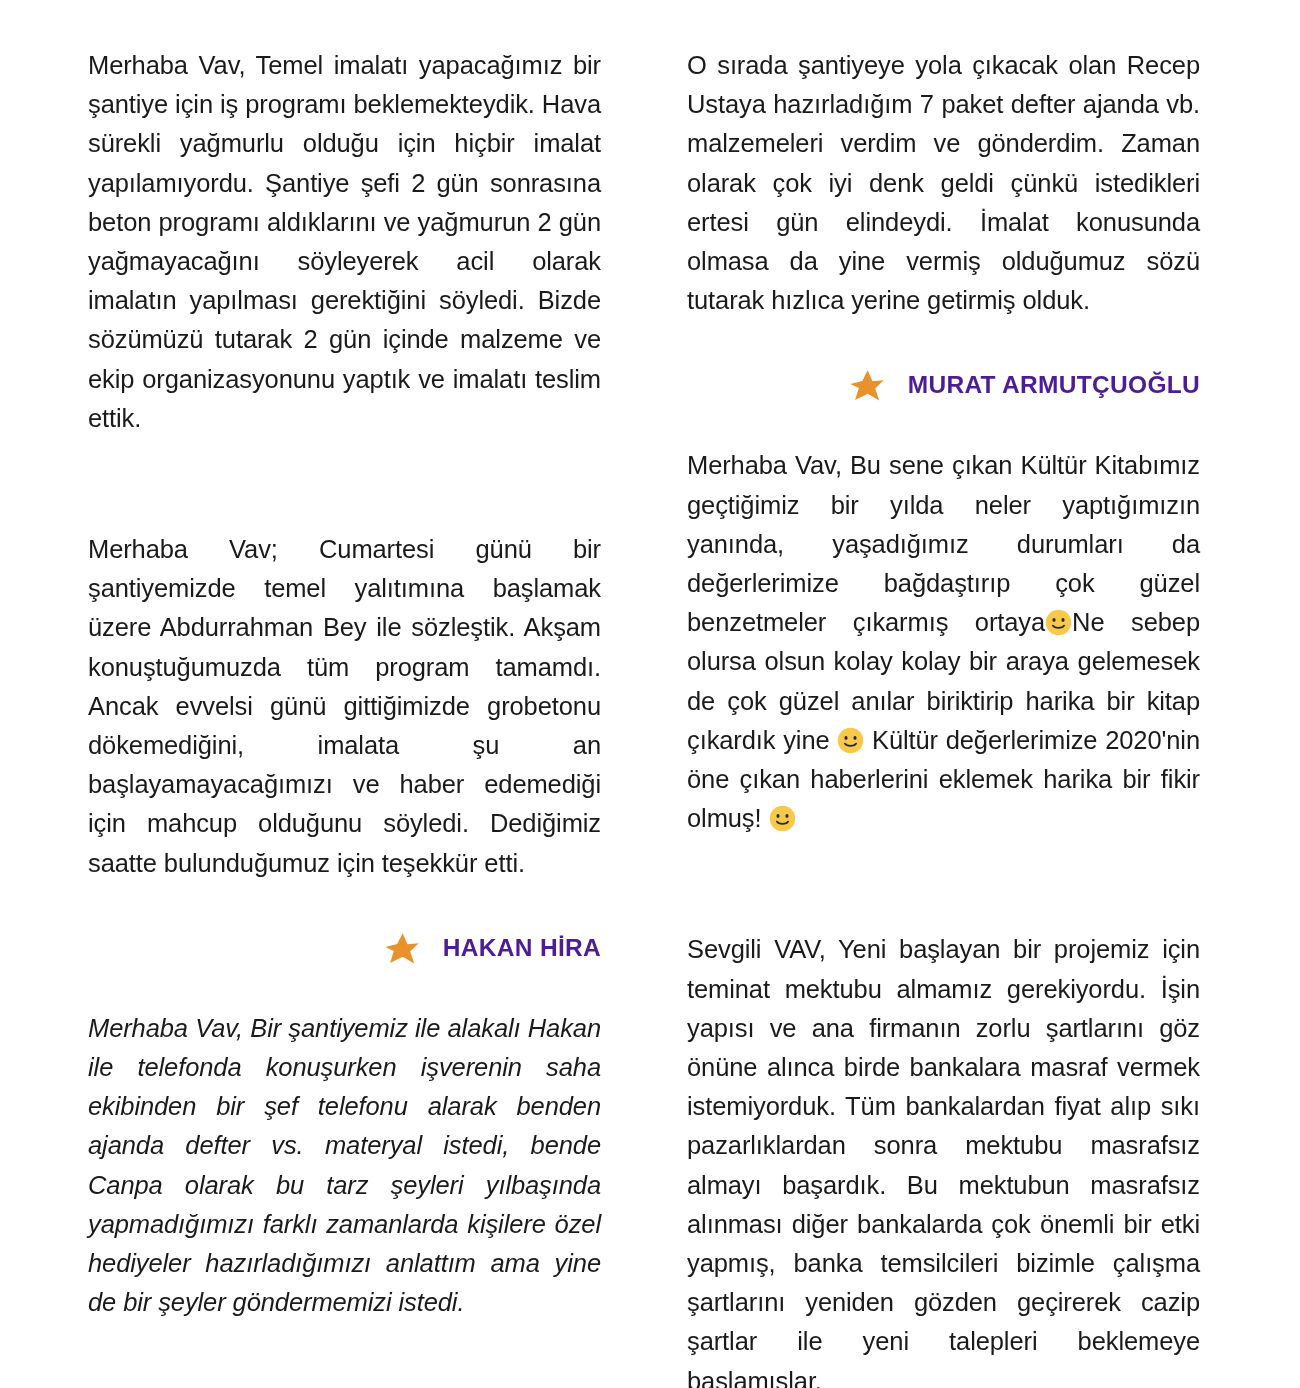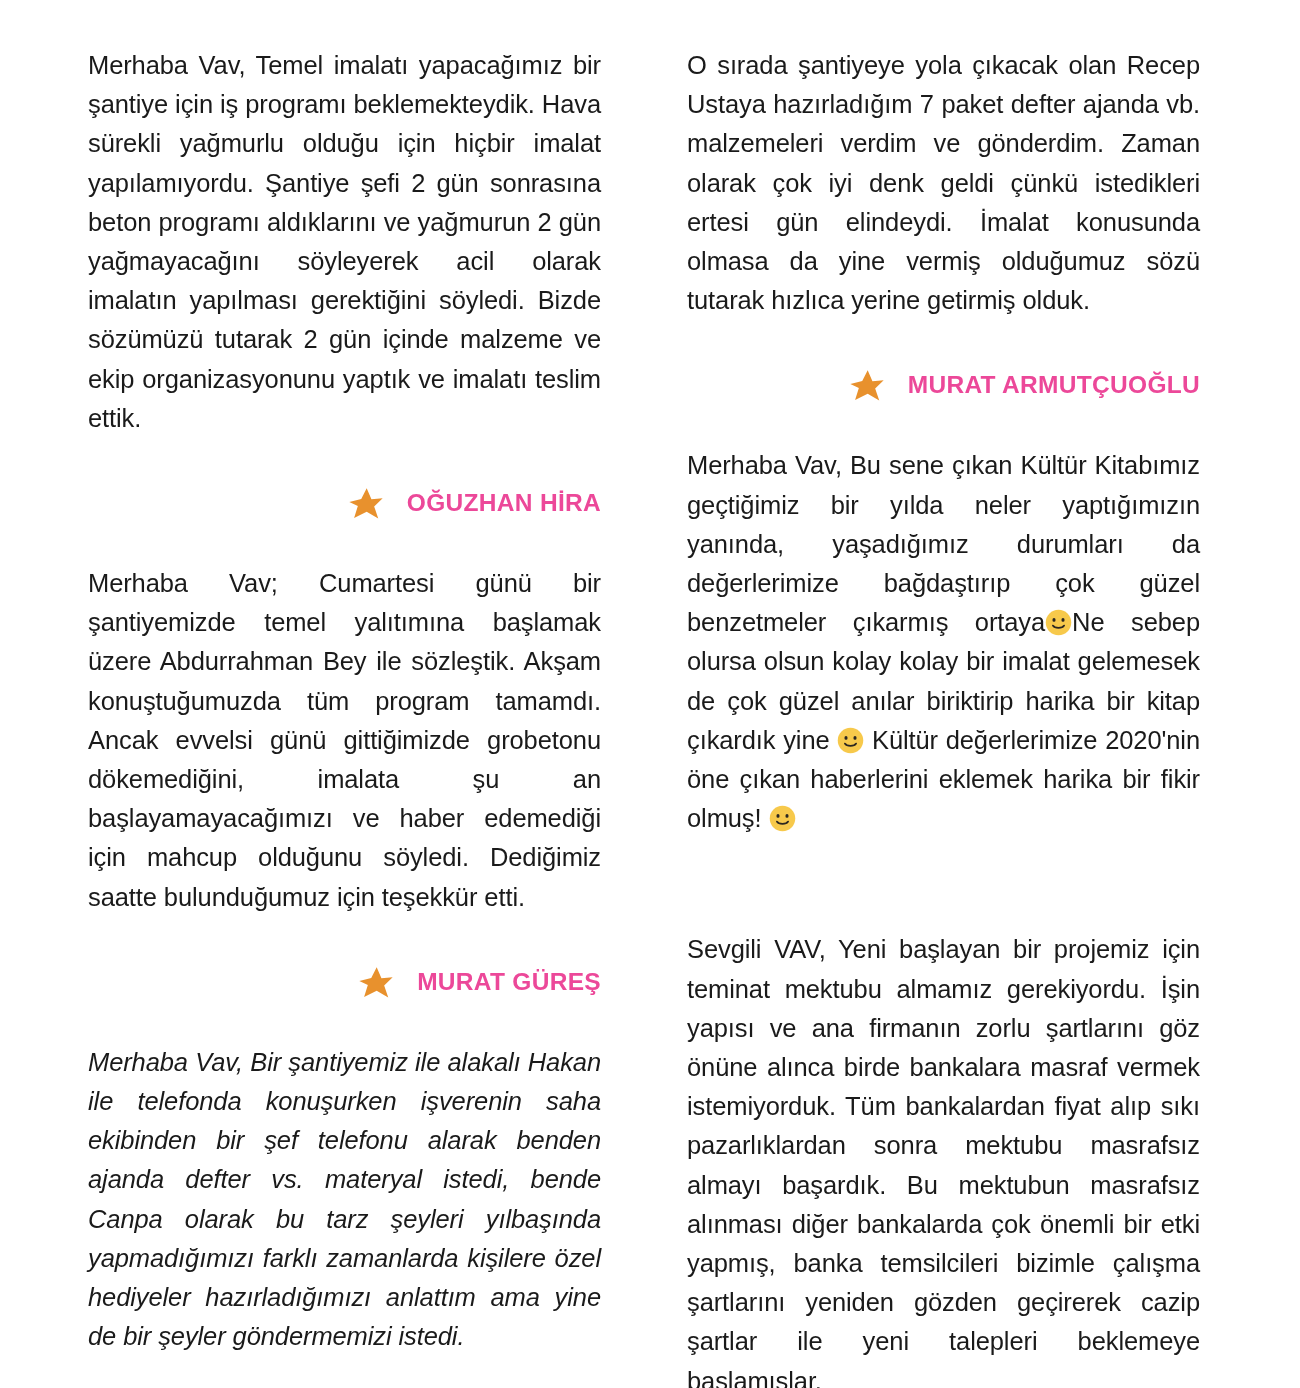--- a/index.html
+++ b/index.html
@@ -52,21 +52,21 @@
 
   
   .heading {
     display: flex;
     align-items: center;
     justify-content: flex-end;
     gap: 24px;
     font-size: 24.5px;
     font-weight: bold;
     letter-spacing: 0.3px;
-    color: #ec4899;
+    color: #4c1d95;
     white-space: nowrap;
   }
   .heading .name { line-height: 1; }
 
   .star-icon {
     display: inline-block;
     width: 34px;
     height: 34px;
     flex: 0 0 34px;
     position: relative;
@@ -92,42 +92,34 @@
 <body>
 
 <div class="page">
 
   <div class="column">
 
     <p class="body-text">Merhaba Vav, Temel imalatı yapacağımız bir şantiye için iş programı beklemekteydik. Hava sürekli yağmurlu olduğu için hiçbir imalat yapılamıyordu. Şantiye şefi 2 gün sonrasına beton programı aldıklarını ve yağmurun 2 gün yağmayacağını söyleyerek acil olarak imalatın yapılması gerektiğini söyledi. Bizde sözümüzü tutarak 2 gün içinde malzeme ve ekip organizasyonunu yaptık ve imalatı teslim ettik.</p>
 
     <div class="sp-h-before"></div>
 
-    <div class="heading">
-      <span class="star-icon">
-        <svg viewBox="0 0 100 100" aria-hidden="true">
-          <path d="M52 4 L66 36 L99 33 L74 57 L86 93 L52 73 L15 91 L26 56 L1 44 L36 35 Z" fill="#e8912d"></path>
-        </svg>
-      </span>
-      <span class="name">OĞUZHAN HİRA</span>
-    </div>
 
     <div class="sp-h-after"></div>
 
     <p class="body-text">Merhaba Vav; Cumartesi günü bir şantiyemizde temel yalıtımına başlamak üzere Abdurrahman Bey ile sözleştik. Akşam konuştuğumuzda tüm program tamamdı. Ancak evvelsi günü gittiğimizde grobetonu dökemediğini, imalata şu an başlayamayacağımızı ve haber edemediği için mahcup olduğunu söyledi. Dediğimiz saatte bulunduğumuz için teşekkür etti.</p>
 
     <div class="sp-h-before"></div>
 
     <div class="heading">
       <span class="star-icon">
         <svg viewBox="0 0 100 100" aria-hidden="true">
           <path d="M52 4 L66 36 L99 33 L74 57 L86 93 L52 73 L15 91 L26 56 L1 44 L36 35 Z" fill="#e8912d"></path>
         </svg>
       </span>
-      <span class="name">MURAT GÜREŞ</span>
+      <span class="name">HAKAN HİRA</span>
     </div>
 
     <div class="sp-h-after"></div>
 
     <p class="body-text last-left">Merhaba Vav, Bir şantiyemiz ile alakalı Hakan ile telefonda konuşurken işverenin saha ekibinden bir şef telefonu alarak benden ajanda defter vs. materyal istedi, bende Canpa olarak bu tarz şeyleri yılbaşında yapmadığımızı farklı zamanlarda kişilere özel hediyeler hazırladığımızı anlattım ama yine de bir şeyler göndermemizi istedi.</p>
 
   </div>
 
   <div class="column">
 
@@ -144,21 +136,21 @@
       <span class="name">MURAT ARMUTÇUOĞLU</span>
     </div>
 
     <div class="sp-h-after"></div>
 
     <p class="body-text"><span>Merhaba Vav, Bu sene çıkan Kültür Kitabımız geçtiğimiz bir yılda neler yaptığımızın yanında, yaşadığımız durumları da değerlerimize bağdaştırıp çok güzel benzetmeler çıkarmış ortaya</span><span class="emoji"><svg viewBox="0 0 36 36" aria-hidden="true">
             <circle cx="18" cy="18" r="17" fill="#f7c94b"></circle>
             <ellipse cx="12" cy="14.5" rx="2.1" ry="2.6" fill="#2b2620"></ellipse>
             <ellipse cx="24" cy="14.5" rx="2.1" ry="2.6" fill="#2b2620"></ellipse>
             <path d="M10.5 22 C13 26.2 23 26.2 25.5 22" stroke="#2b2620" stroke-width="2.2" fill="none" stroke-linecap="round"></path>
-          </svg></span><span>Ne sebep olursa olsun kolay kolay bir imalat gelemesek de çok güzel anılar biriktirip harika bir kitap çıkardık yine</span> <span class="emoji"><svg viewBox="0 0 36 36" aria-hidden="true">
+          </svg></span><span>Ne sebep olursa olsun kolay kolay bir araya gelemesek de çok güzel anılar biriktirip harika bir kitap çıkardık yine</span> <span class="emoji"><svg viewBox="0 0 36 36" aria-hidden="true">
             <circle cx="18" cy="18" r="17" fill="#f7c94b"></circle>
             <ellipse cx="12" cy="14.5" rx="2.1" ry="2.6" fill="#2b2620"></ellipse>
             <ellipse cx="24" cy="14.5" rx="2.1" ry="2.6" fill="#2b2620"></ellipse>
             <path d="M10.5 22 C13 26.2 23 26.2 25.5 22" stroke="#2b2620" stroke-width="2.2" fill="none" stroke-linecap="round"></path>
           </svg></span> <span>Kültür değerlerimize 2020'nin öne çıkan haberlerini eklemek harika bir fikir olmuş!</span> <span class="emoji"><svg viewBox="0 0 36 36" aria-hidden="true">
             <circle cx="18" cy="18" r="17" fill="#f7c94b"></circle>
             <ellipse cx="12" cy="14.5" rx="2.1" ry="2.6" fill="#2b2620"></ellipse>
             <ellipse cx="24" cy="14.5" rx="2.1" ry="2.6" fill="#2b2620"></ellipse>
             <path d="M10.5 22 C13 26.2 23 26.2 25.5 22" stroke="#2b2620" stroke-width="2.2" fill="none" stroke-linecap="round"></path>
           </svg></span></p>

